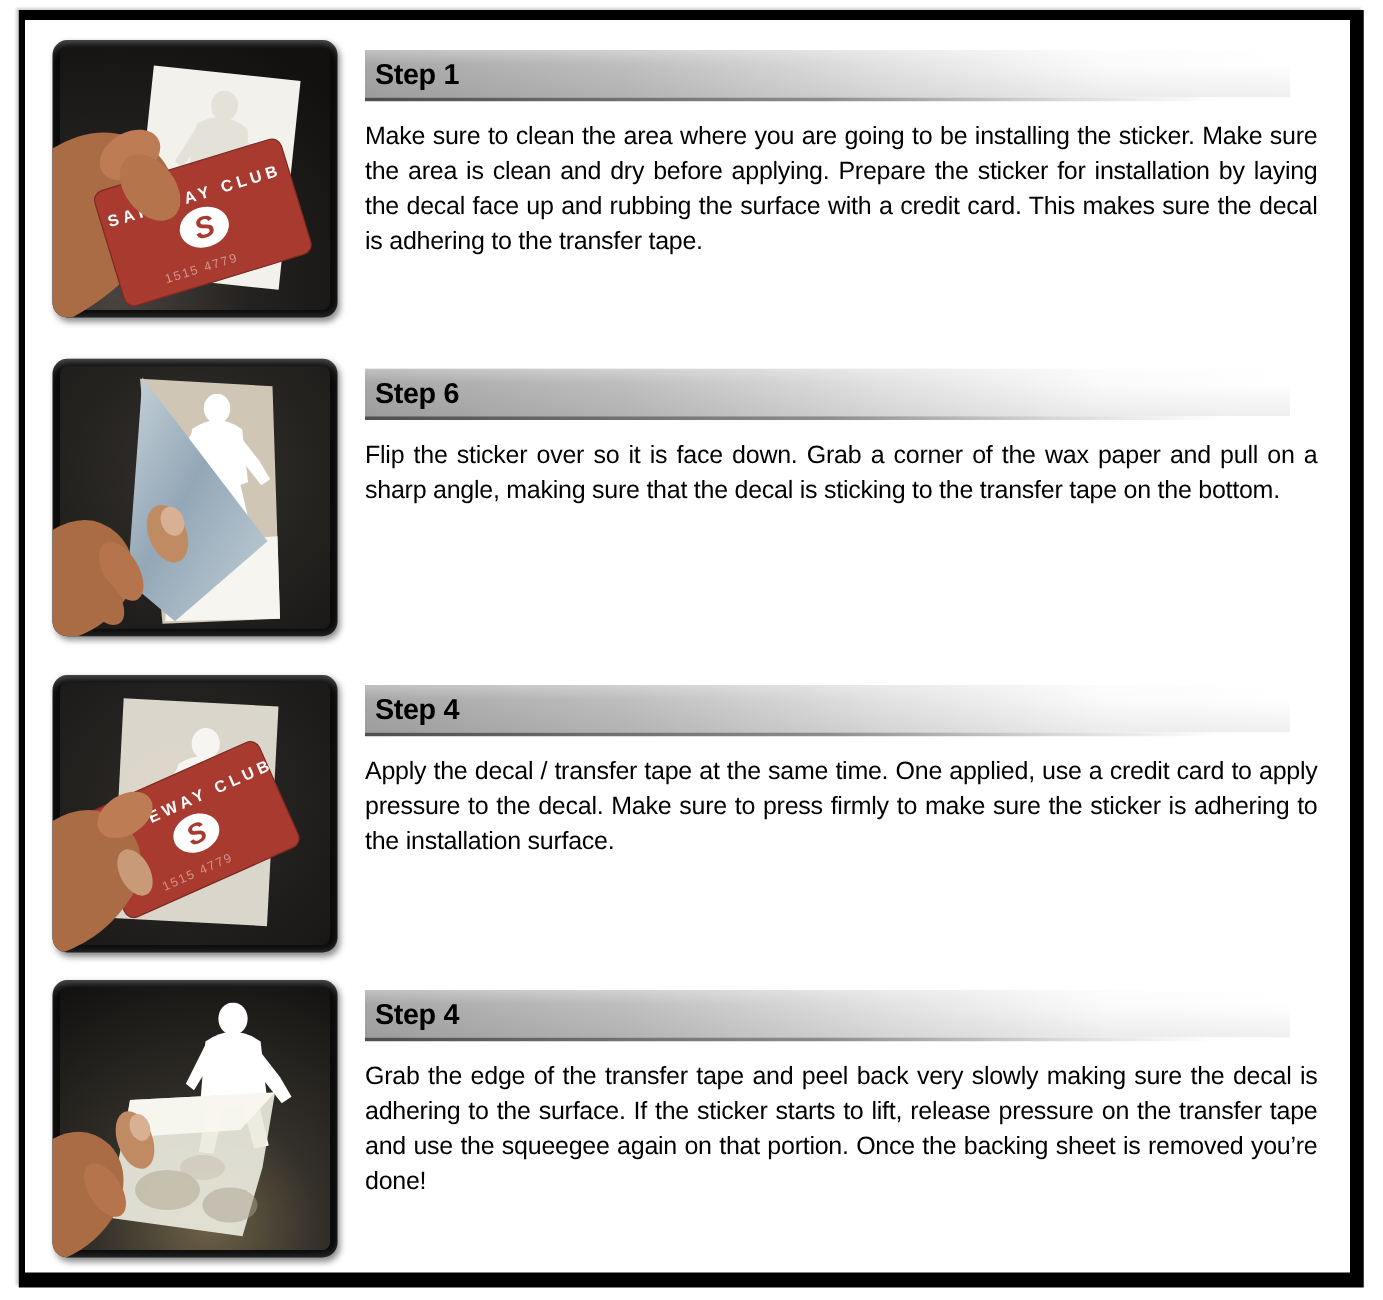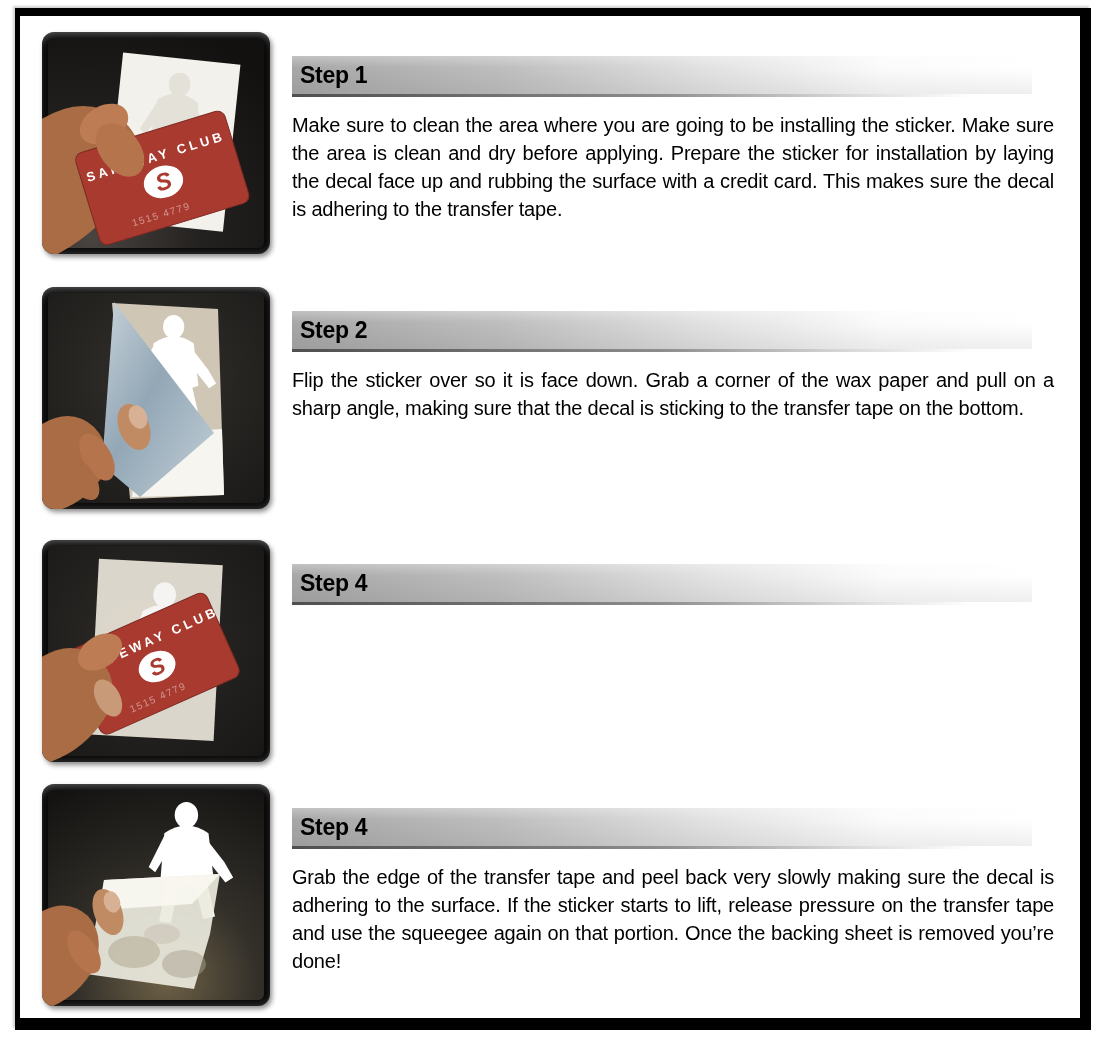--- a/index.html
+++ b/index.html
@@ -23,21 +23,21 @@
   .photo{
     position:absolute;left:22px;top:-8px;width:228px;height:222px;
     border-radius:12px;overflow:hidden;background:#0a0a0a;
     box-shadow:2px 3px 5px rgba(0,0,0,.45),
                inset 0 6px 8px -4px rgba(255,255,255,.35),
                inset 0 -5px 7px -4px rgba(255,255,255,.18);
   }
   .photo svg{display:block;width:100%;height:100%;}
 
   
-  .content{margin-left:272px;width:762px;margin-top:16px;}
+  .content{margin-left:272px;width:762px;}
   .step-header{
     position:relative;height:38px;width:740px;
     background:
       linear-gradient(to bottom, rgba(255,255,255,.30), rgba(255,255,255,0) 30%, rgba(0,0,0,.06) 95%),
       linear-gradient(to right, #a7a7a7 0%, #bebebe 28%, #e2e2e2 56%, #fbfbfb 80%, #ffffff 100%);
   }
   .step-header::after{
     content:"";position:absolute;left:0;right:0;bottom:-3px;height:3px;
     background:linear-gradient(to right,#4e4e4e 0%,#8d8d8d 50%,#d8d8d8 75%,#ffffff 92%);
   }
@@ -131,21 +131,21 @@
             <path d="M-5,140 Q28,118 52,140 Q72,160 60,190 Q40,220 5,226 L-5,226 Z" fill="#a96c44"></path>
             <ellipse cx="92" cy="140" rx="15" ry="24" transform="rotate(-22 92 140)" fill="#c08a63"></ellipse>
             <ellipse cx="96" cy="130" rx="9" ry="12" transform="rotate(-22 96 130)" fill="#d8b194"></ellipse>
             <ellipse cx="55" cy="170" rx="14" ry="26" transform="rotate(-30 55 170)" fill="#b5744c"></ellipse>
             <ellipse cx="40" cy="192" rx="13" ry="24" transform="rotate(-35 40 192)" fill="#a96c44"></ellipse>
           </g>
         </svg>
       </div>
       <div class="content">
         <div class="step-header">
-          <span class="step-title">Step 2</span>
+          <span class="step-title">Step 6</span>
         </div>
         <p class="step-text">Flip the sticker over so it is face down.  Grab a corner of the wax paper and pull on a sharp angle, making sure that the decal is sticking to the transfer tape on the bottom.</p>
       </div>
     </div>
 
     <div class="row row3">
       <div class="photo">
         <svg viewBox="0 0 228 222">
           <defs>
             <radialGradient id="p3bg" cx="45%" cy="45%" r="100%">
@@ -169,20 +169,21 @@
             <path d="M-5,120 Q30,96 58,120 Q80,142 64,176 Q42,212 2,224 L-5,224 Z" fill="#a96c44"></path>
             <ellipse cx="58" cy="112" rx="24" ry="16" transform="rotate(-32 58 112)" fill="#bd7c54"></ellipse>
             <ellipse cx="66" cy="158" rx="12" ry="20" transform="rotate(-28 66 158)" fill="#c89a77"></ellipse>
           </g>
         </svg>
       </div>
       <div class="content">
         <div class="step-header">
           <span class="step-title">Step 4</span>
         </div>
+        <p class="step-text">Apply the decal / transfer tape at the same time.  One applied, use a credit card to apply pressure to the decal.  Make sure to press firmly to make sure the sticker is adhering to the installation surface.</p>
       </div>
     </div>
 
     <div class="row row4">
       <div class="photo">
         <svg viewBox="0 0 228 222">
           <defs>
             <radialGradient id="p4bg" cx="55%" cy="90%" r="105%">
               <stop offset="0%" stop-color="#6e6146"></stop>
                 <stop offset="40%" stop-color="#33302a"></stop>

